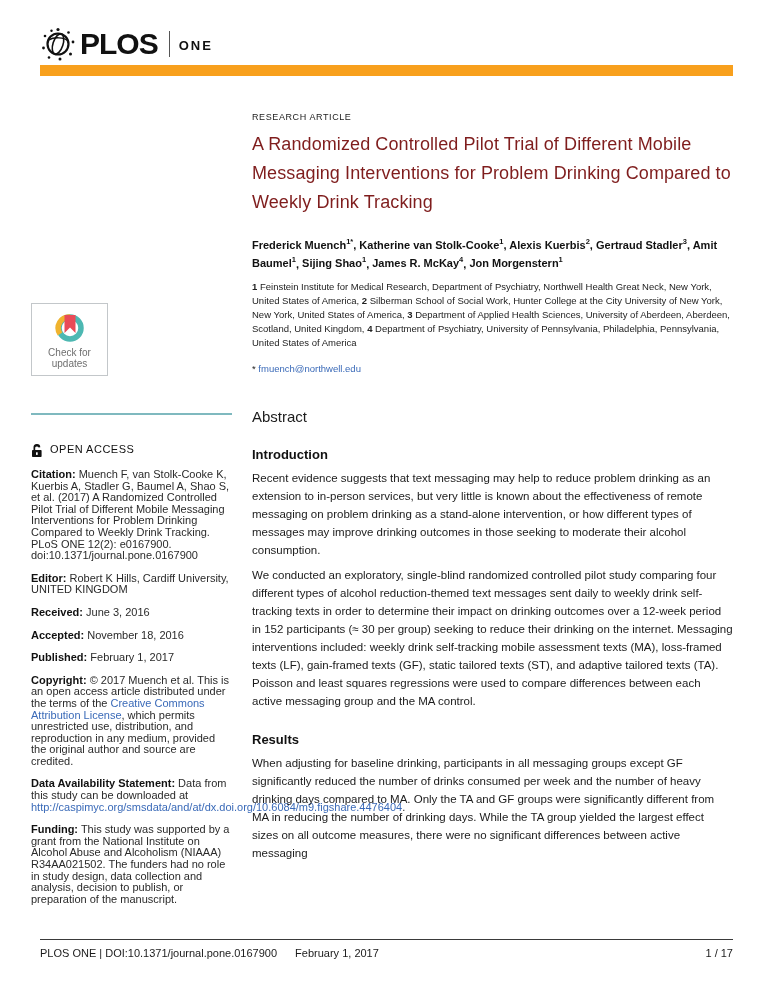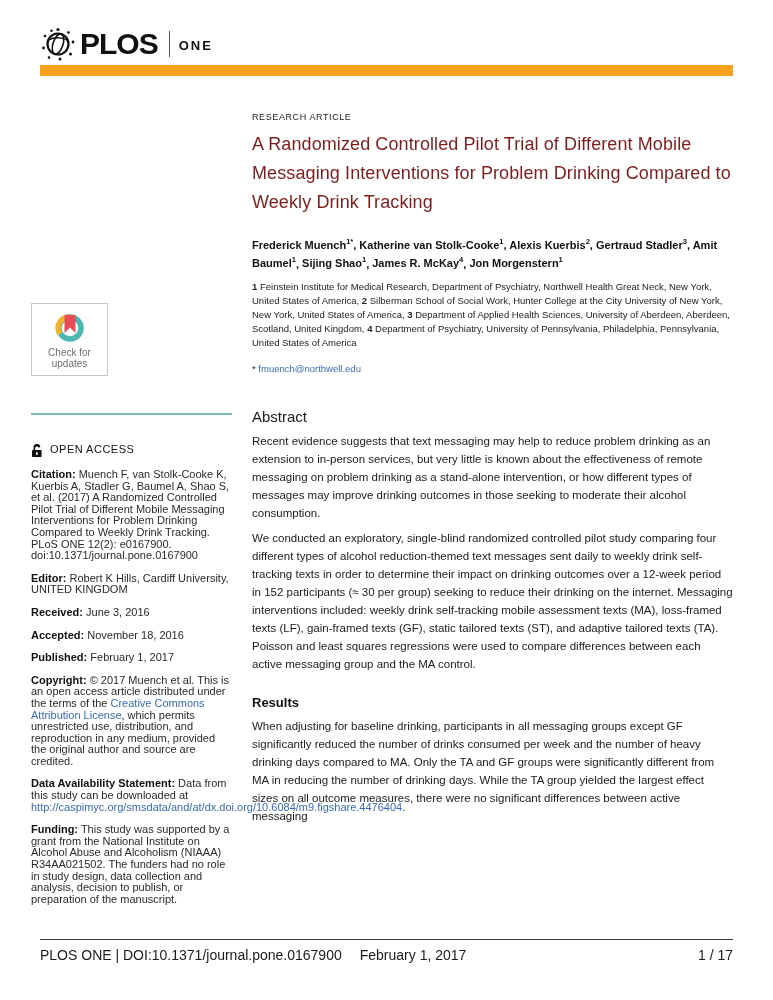--- a/index.html
+++ b/index.html
@@ -45,21 +45,21 @@
   }
   .badge-label { font-size: 10px; line-height: 11.5px; color: #6f6f6f; text-align: center; width: 62px; margin-top: 3px; }
   .side-rule { margin-top: 37px; height: 2px; width: 201px; }
   .oa-row { margin-top: 28px; display: flex; align-items: flex-start; }
   .oa-text { font-size: 11px; letter-spacing: 0.5px; color: #111; margin-left: 6px; }
   .side-block { margin-top: 11px; font-size: 11px; line-height: 11.6px; color: #2a2a2a; }
   .side-block b { color: #111; }
 
   
   .footer-rule { position: absolute; left: 40px; top: 939px; width: 693px; height: 1px; background: #3a3a3a; }
-  .footer { position: absolute; left: 40px; top: 947px; width: 693px; display: flex; font-size: 14px; color: #1b1b1b; }
+  .footer { position: absolute; left: 40px; top: 947px; width: 693px; display: flex; font-size: 11px; color: #1b1b1b; }
   .footer .fdate { margin-left: 18px; }
   .footer .fpage { margin-left: auto; }
 </style>
 </head>
 <body>
 
 <div class="page">
 
   <div class="masthead">
     <svg class="globe" viewBox="0 0 36 36">
@@ -128,20 +128,21 @@
 
     <div class="affils"><b>1</b>&nbsp;Feinstein Institute for Medical Research, Department of Psychiatry, Northwell Health Great Neck, New York, United States of America, <b>2</b>&nbsp;Silberman School of Social Work, Hunter College at the City University of New York, New York, United States of America, <b>3</b>&nbsp;Department of Applied Health Sciences, University of Aberdeen, Aberdeen, Scotland, United Kingdom, <b>4</b>&nbsp;Department of Psychiatry, University of Pennsylvania, Philadelphia, Pennsylvania, United States of America</div>
 
     <div class="email-row">
       <span class="email-star">*</span>
       <a class="link" href="#" style="color: rgb(58, 106, 184);">fmuench@northwell.edu</a>
     </div>
 
     <h2 class="abstract-h">Abstract</h2>
 
+    <h3 class="sec-h">Introduction</h3>
     <p class="sec-p">Recent evidence suggests that text messaging may help to reduce problem drinking as an extension to in-person services, but very little is known about the effectiveness of remote messaging on problem drinking as a stand-alone intervention, or how different types of messages may improve drinking outcomes in those seeking to moderate their alcohol consumption.</p>
 
     <p class="sec-p">We conducted an exploratory, single-blind randomized controlled pilot study comparing four different types of alcohol reduction-themed text messages sent daily to weekly drink self-tracking texts in order to determine their impact on drinking outcomes over a 12-week period in 152 participants (≈ 30 per group) seeking to reduce their drinking on the internet. Messaging interventions included: weekly drink self-tracking mobile assessment texts (MA), loss-framed texts (LF), gain-framed texts (GF), static tailored texts (ST), and adaptive tailored texts (TA). Poisson and least squares regressions were used to compare differences between each active messaging group and the MA control.</p>
 
     <h3 class="sec-h">Results</h3>
     <p class="sec-p">When adjusting for baseline drinking, participants in all messaging groups except GF significantly reduced the number of drinks consumed per week and the number of heavy drinking days compared to MA. Only the TA and GF groups were significantly different from MA in reducing the number of drinking days. While the TA group yielded the largest effect sizes on all outcome measures, there were no significant differences between active messaging</p>
   </div>
 
   <div class="footer-rule"></div>
   <div class="footer">

